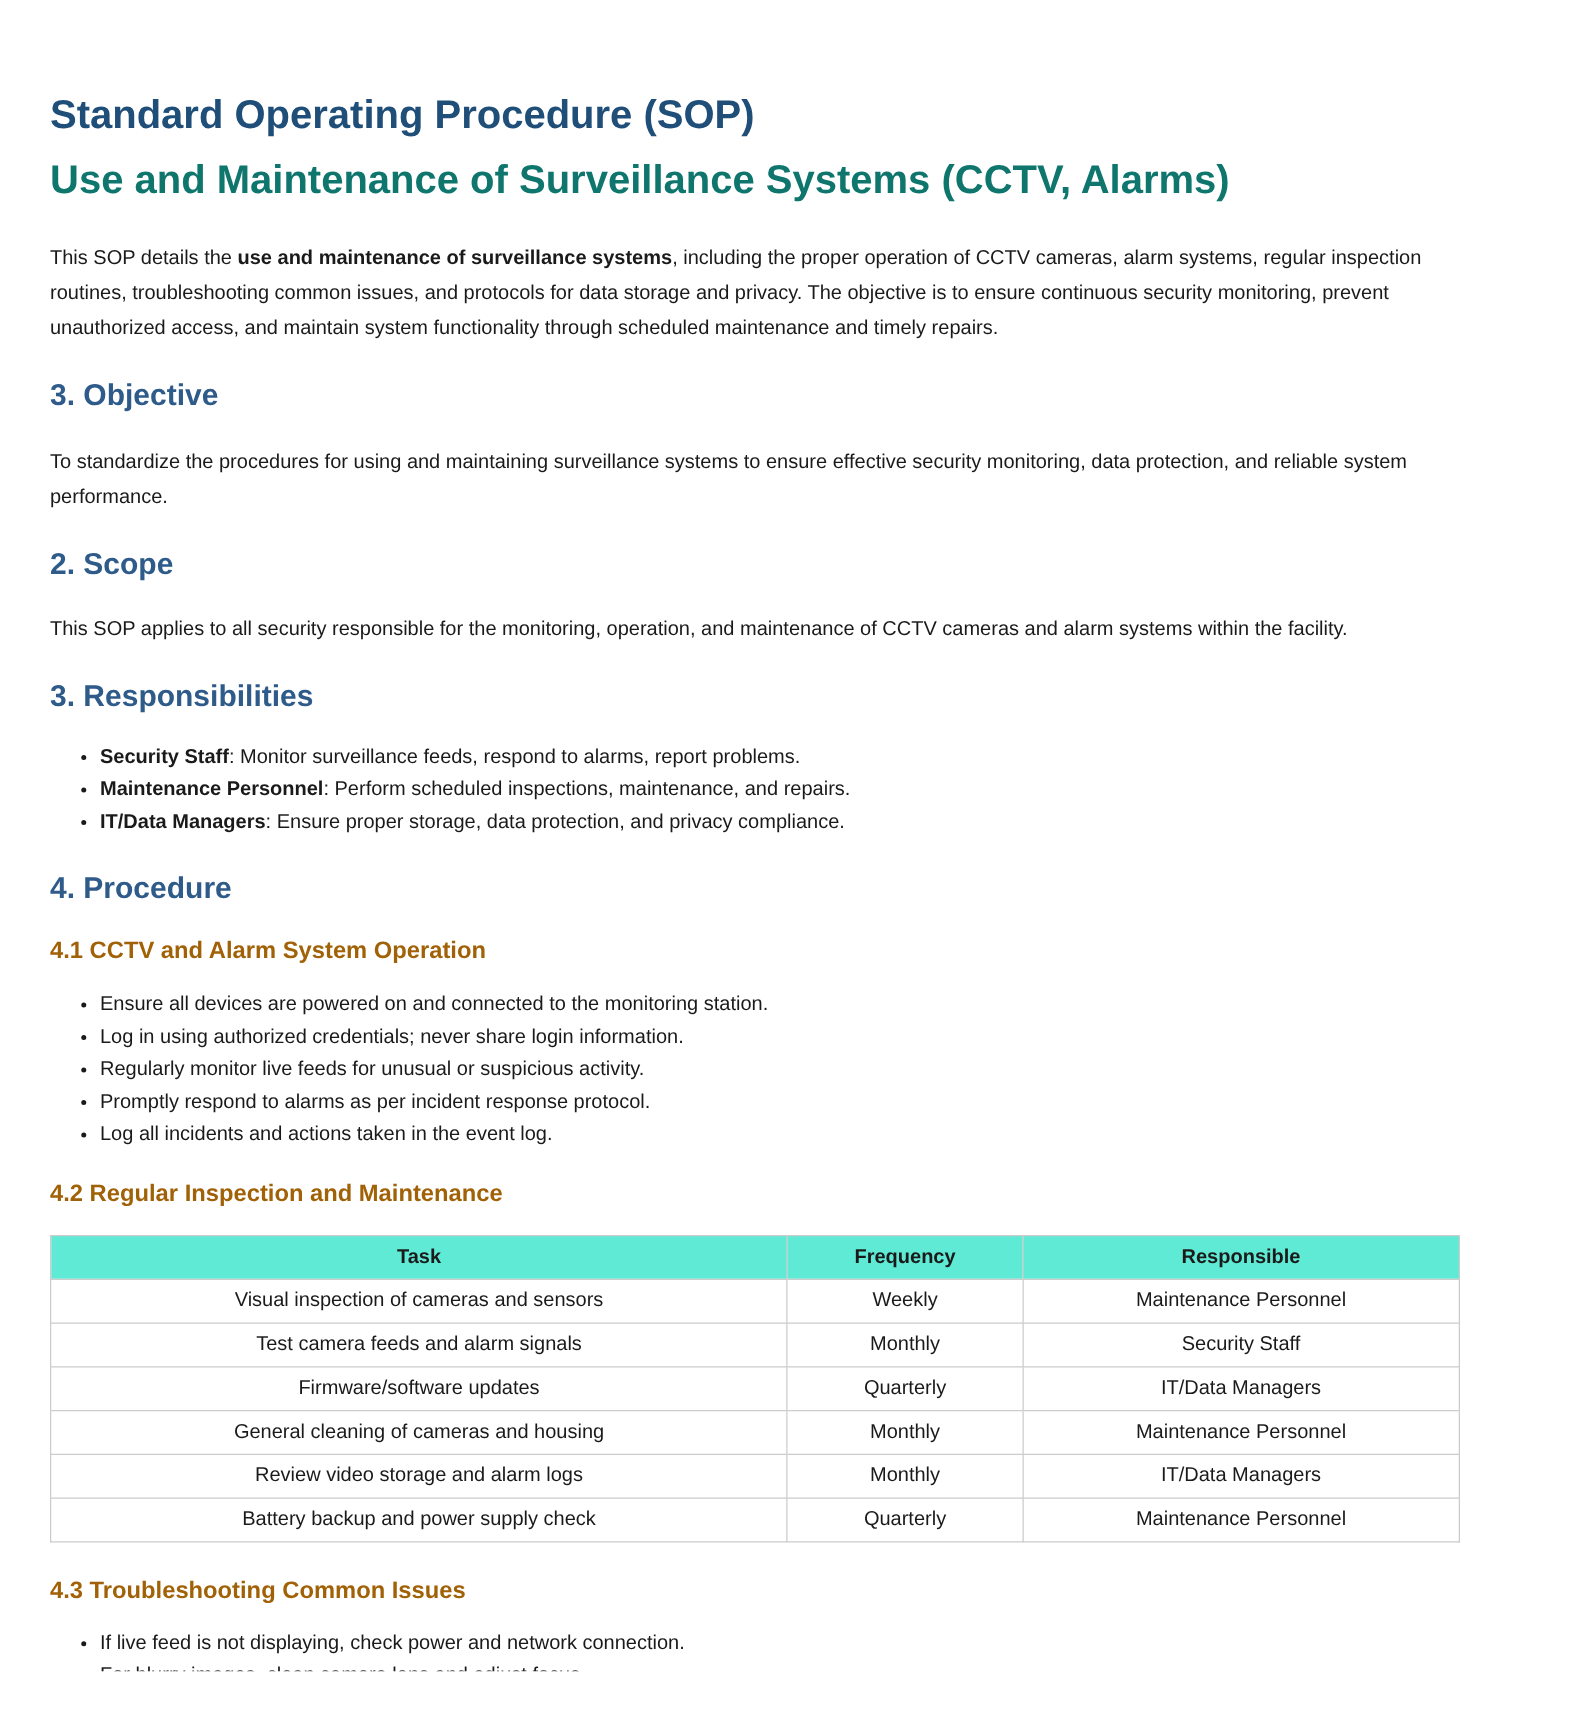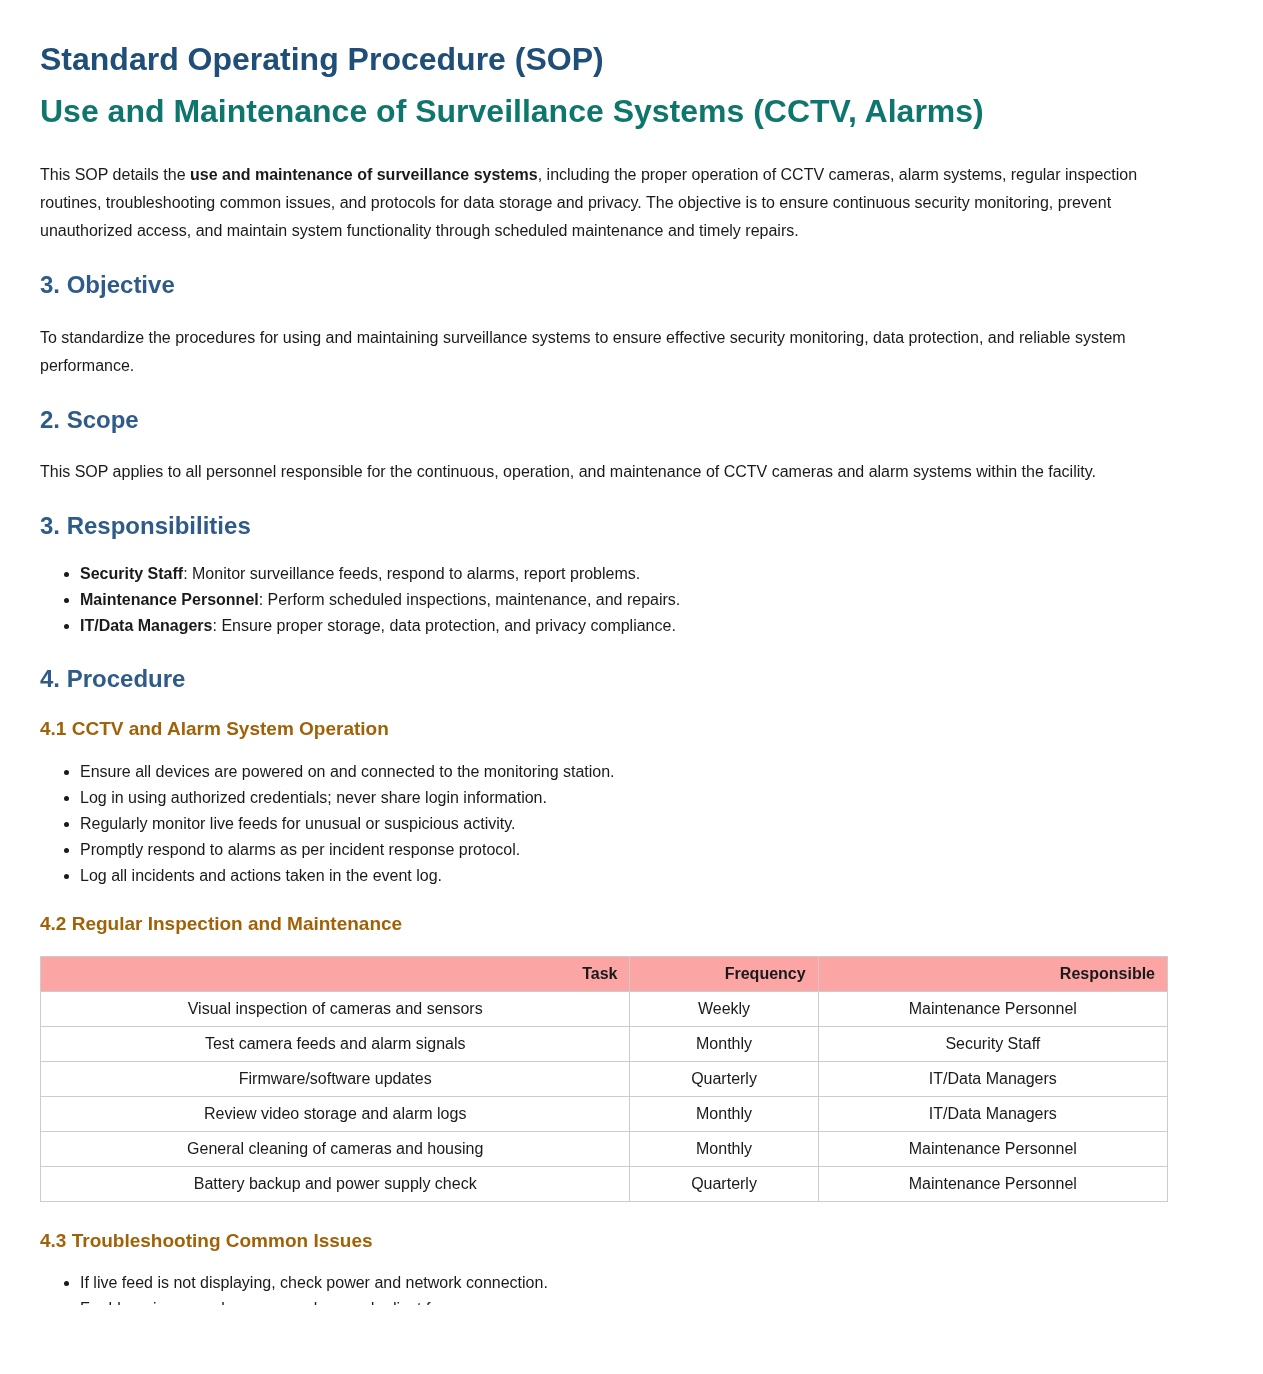--- a/index.html
+++ b/index.html
@@ -13,20 +13,21 @@
     font-family: "Liberation Sans", sans-serif;
     color: #1a1a1a;
     overflow: hidden;
   }
   .page {
     box-sizing: border-box;
     width: 1208px;
     height: 1305px;          
     overflow: hidden;
     padding: 40px 40px 0 40px;
+    margin-top: 32px;
   }
   h1, h2, h3, p, ul, table { margin: 0; }
 
   h1.doc-title {
     font-size: 32px;
     line-height: 1.2;
     font-weight: bold;
     color: #1f4e79;
     margin: 0;
   }
@@ -78,23 +79,23 @@
     font-size: 16px;
   }
   table.sop-table th,
   table.sop-table td {
     border: 1px solid #cccccc;
     padding: 7px 12px;
     line-height: 20px;
     vertical-align: middle;
   }
   table.sop-table th {
-    background: #fca5a5;
+    background: #5eead4;
     font-weight: bold;
-    text-align: right;
+    text-align: center;
   }
   table.sop-table td { text-align: center; }
   col.col-task { width: 52.3%; }
   col.col-frequency { width: 16.7%; }
   col.col-responsible { width: 31%; }
   strong { font-weight: bold; }
 </style>
 </head>
 <body>
 
@@ -102,21 +103,21 @@
 
   <h1 class="doc-title">Standard Operating Procedure (SOP)</h1>
   <h1 class="doc-subtitle">Use and Maintenance of Surveillance Systems (CCTV, Alarms)</h1>
 
   <p class="intro"><span>This SOP details the </span><strong>use and maintenance of surveillance systems</strong><span>, including the proper operation of CCTV cameras, alarm systems, regular inspection routines, troubleshooting common issues, and protocols for data storage and privacy. The objective is to ensure continuous security monitoring, prevent unauthorized access, and maintain system functionality through scheduled maintenance and timely repairs.</span></p>
 
   <h2 class="section-heading">3. Objective</h2>
   <p class="body-para">To standardize the procedures for using and maintaining surveillance systems to ensure effective security monitoring, data protection, and reliable system performance.</p>
 
   <h2 class="section-heading">2. Scope</h2>
-  <p class="body-para">This SOP applies to all personnel responsible for the continuous, operation, and maintenance of CCTV cameras and alarm systems within the facility.</p>
+  <p class="body-para">This SOP applies to all security responsible for the monitoring, operation, and maintenance of CCTV cameras and alarm systems within the facility.</p>
 
   <h2 class="section-heading">3. Responsibilities</h2>
   <ul class="doc-list">
     <li><strong>Security Staff</strong><span>: Monitor surveillance feeds, respond to alarms, report problems.</span></li>
     <li><strong>Maintenance Personnel</strong><span>: Perform scheduled inspections, maintenance, and repairs.</span></li>
     <li><strong>IT/Data Managers</strong><span>: Ensure proper storage, data protection, and privacy compliance.</span></li>
   </ul>
 
   <h2 class="section-heading">4. Procedure</h2>
 
@@ -154,28 +155,28 @@
         <td>Test camera feeds and alarm signals</td>
         <td>Monthly</td>
         <td>Security Staff</td>
       </tr>
       <tr>
         <td>Firmware/software updates</td>
         <td>Quarterly</td>
         <td>IT/Data Managers</td>
       </tr>
       <tr>
+        <td>General cleaning of cameras and housing</td>
+        <td>Monthly</td>
+        <td>Maintenance Personnel</td>
+      </tr>
+      <tr>
         <td>Review video storage and alarm logs</td>
         <td>Monthly</td>
         <td>IT/Data Managers</td>
-      </tr>
-      <tr>
-        <td>General cleaning of cameras and housing</td>
-        <td>Monthly</td>
-        <td>Maintenance Personnel</td>
       </tr>
       <tr>
         <td>Battery backup and power supply check</td>
         <td>Quarterly</td>
         <td>Maintenance Personnel</td>
       </tr>
     </tbody>
   </table>
 
   <h3 class="subsection-heading gap-lg">4.3 Troubleshooting Common Issues</h3>

